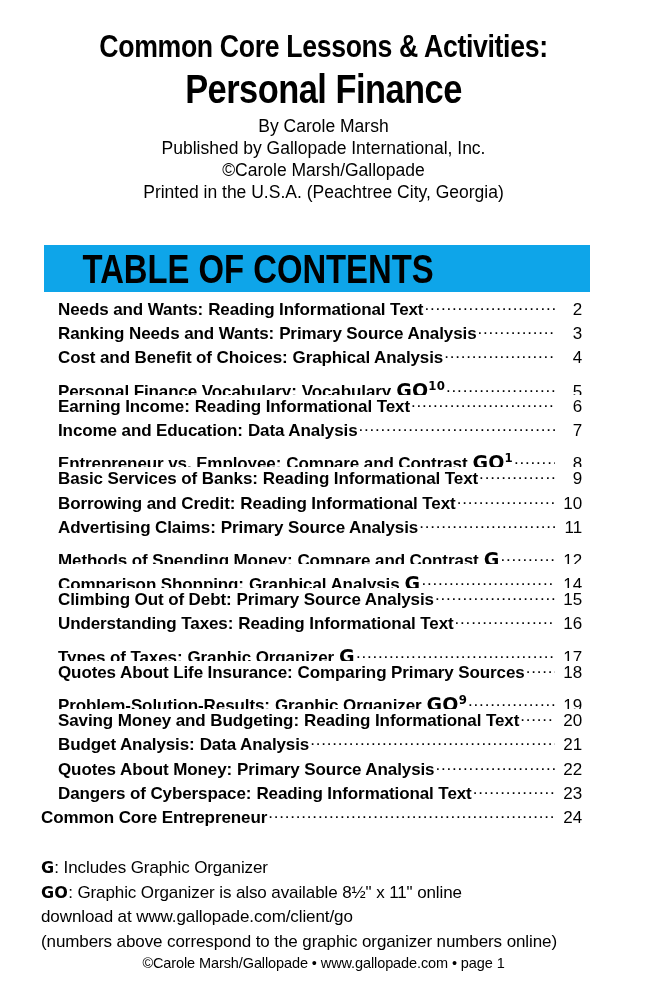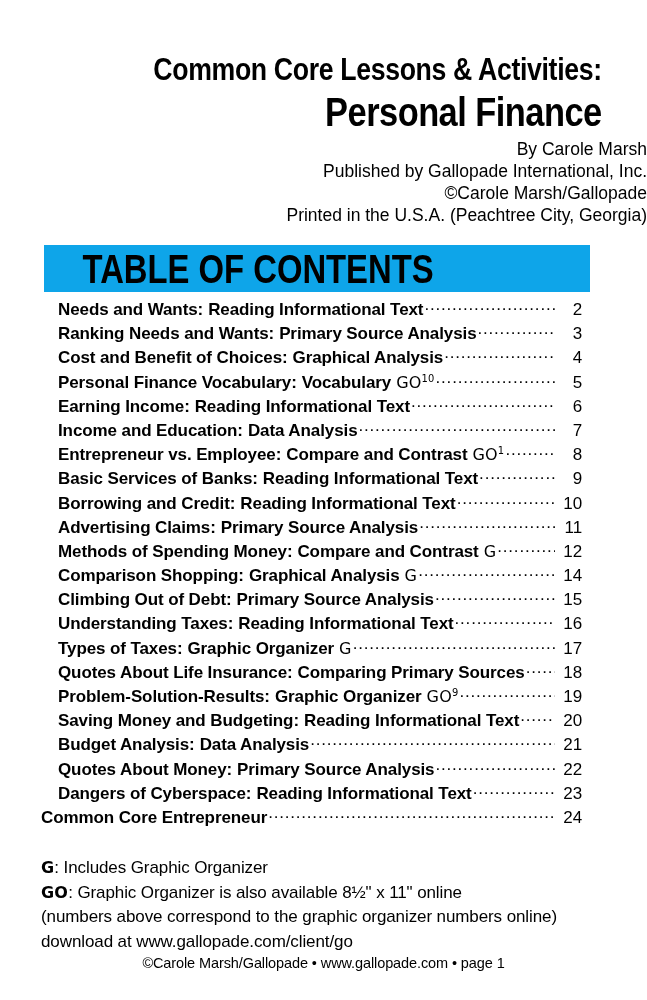--- a/index.html
+++ b/index.html
@@ -19,22 +19,22 @@
 
   .page {
     position: absolute;
     left: 0; top: 0;
     width: 647px;
     height: 1000px;
   }
 
   
   .masthead {
-    padding-top: 52px;
-    text-align: right;
+    padding-top: 29px;
+    text-align: center;
   }
   .title-line1 {
     font-family: "Liberation Sans Narrow", "Liberation Sans", sans-serif;
     font-weight: bold;
     font-size: 31px;
     line-height: 36px;
     letter-spacing: -0.4px;
     transform: scaleX(0.86);
     transform-origin: center center;
     white-space: nowrap;
@@ -104,25 +104,26 @@
   }
   .toc-desc {
     font-weight: bold;
     letter-spacing: -0.1px;
     padding-left: 5px;
   }
   .toc-row.plain .toc-desc {
     padding-left: 0;
   }
   .go-mark {
-    font-weight: normal;
-    font-size: 16px;
+    font-weight: bold;
+    font-size: 19px;
     letter-spacing: 0.2px;
     padding-left: 5px;
     font-family: "DejaVu Sans", sans-serif;
+    margin-top: 8px;
   }
   .go-mark sup {
     font-size: 0.62em;
     vertical-align: super;
     line-height: 0;
   }
   .leader {
     flex: 1 1 auto;
     overflow: hidden;
     margin: 0 1px 0 1px;
@@ -335,19 +336,19 @@
       <div class="toc-row plain">
         <span class="toc-desc">Common Core Entrepreneur</span>
         <span class="leader"></span>
         <span class="toc-page">24</span>
       </div>
     </div>
 
   <div class="legend" id="legend-block">
       <div class="legend-line"><span class="legend-key">G</span><span>:  Includes Graphic Organizer</span></div>
       <div class="legend-line"><span class="legend-key">GO</span><span>:  Graphic Organizer is also available 8½" x 11" online</span></div>
+      <div class="legend-line"><span>download at www.gallopade.com/client/go</span></div>
       <div class="legend-line"><span>(numbers above correspond to the graphic organizer numbers online)</span></div>
-      <div class="legend-line"><span>download at www.gallopade.com/client/go</span></div>
     </div>
 
   <div class="footer">©Carole Marsh/Gallopade • www.gallopade.com • page 1</div>
 
 </div>
 
 </body></html>

